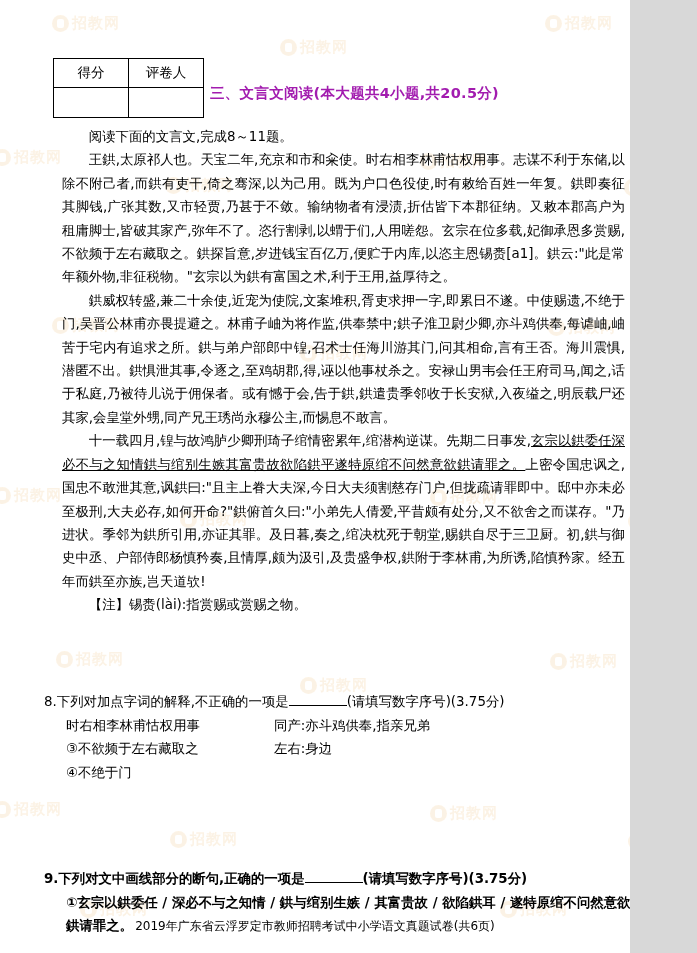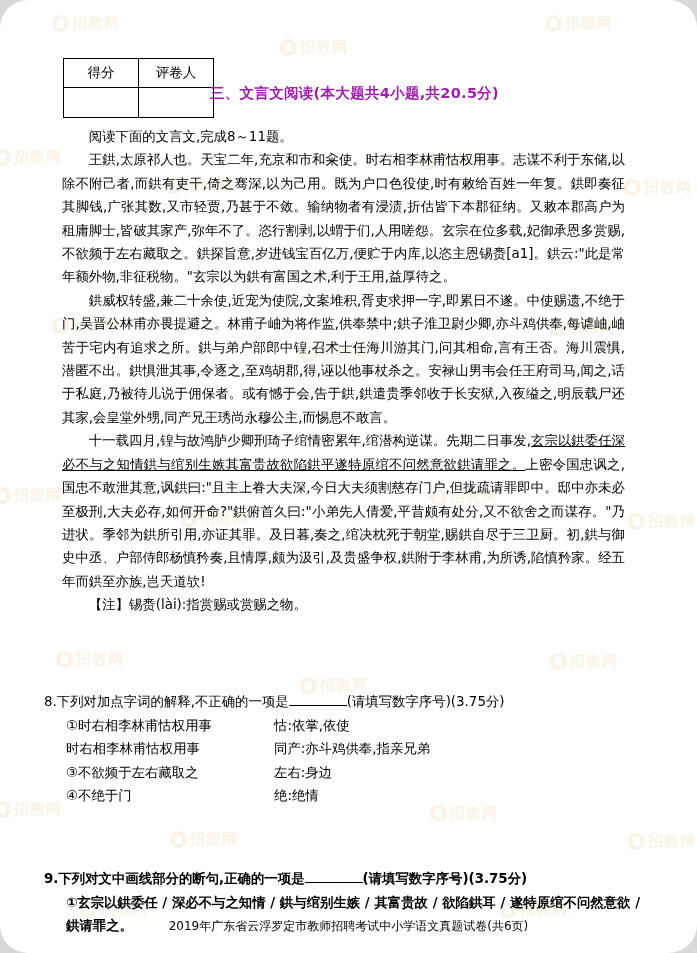--- a/index.html
+++ b/index.html
@@ -5,26 +5,25 @@
   html, body {
     margin: 0;
     padding: 0;
     background: #d8d8d8;
   }
   body {
     font-family: "DejaVu Sans", "Liberation Sans", sans-serif;
   }
   .page {
     position: relative;
-    width: 697px;
+    width: 630px;
     height: 953px;
     background: #ffffff;
     overflow: hidden;
     box-sizing: border-box;
-    border-radius: 28px;
   }
   
   .watermarks {
     position: absolute;
     inset: 0;
     pointer-events: none;
     z-index: 0;
   }
   .wm {
     position: absolute;
@@ -56,21 +55,21 @@
     background: #fff;
   }
   .content {
     position: relative;
     z-index: 2;
     padding: 0;
   }
   
   .score-table {
     position: absolute;
-    left: 63px;
+    left: 53px;
     top: 58px;
     border-collapse: collapse;
     font-size: 13.5px;
     font-family: Liberation Mono, monospace;
   }
   .score-table td {
     border: 1px solid #000;
     width: 72px;
     height: 26px;
     text-align: center;
@@ -276,34 +275,29 @@
       <p>阅读下面的文言文,完成8～11题。</p>
       <p>王鉷,太原祁人也。天宝二年,充京和市和籴使。时右相李林甫怙权用事。志谋不利于东储,以除不附己者,而鉷有吏干,倚之骞深,以为己用。既为户口色役使,时有敕给百姓一年复。鉷即奏征其脚钱,广张其数,又市轻贾,乃甚于不敛。输纳物者有浸渍,折估皆下本郡征纳。又敕本郡高户为租庸脚士,皆破其家产,弥年不了。恣行割剥,以蝟于们,人用嗟怨。玄宗在位多载,妃御承恩多赏赐,不欲频于左右藏取之。鉷探旨意,岁进钱宝百亿万,便贮于内库,以恣主恩锡赉[a1]。鉷云:"此是常年额外物,非征税物。"玄宗以为鉷有富国之术,利于王用,益厚待之。</p>
       <p>鉷威权转盛,兼二十余使,近宠为使院,文案堆积,胥吏求押一字,即累日不遂。中使赐遗,不绝于门,吴晋公林甫亦畏提避之。林甫子岫为将作监,供奉禁中;鉷子淮卫尉少卿,亦斗鸡供奉,每谑岫,岫苦于宅内有追求之所。鉷与弟户部郎中锽,召术士任海川游其门,问其相命,言有王否。海川震惧,潜匿不出。鉷惧泄其事,令逐之,至鸡胡郡,得,诬以他事杖杀之。安禄山男韦会任王府司马,闻之,话于私庭,乃被待儿说于佣保者。或有憾于会,告于鉷,鉷遣贵季邻收于长安狱,入夜缢之,明辰载尸还其家,会皇堂外甥,同产兄王琇尚永穆公主,而惕息不敢言。</p>
       <p>十一载四月,锽与故鸿胪少卿刑琦子绾情密累年,绾潜构逆谋。先期二日事发,<span class="underline-seg">玄宗以鉷委任深必不与之知情鉷与绾别生嫉其富贵故欲陷鉷平遂特原绾不问然意欲鉷请罪之。</span>上密令国忠讽之,国忠不敢泄其意,讽鉷曰:"且主上眷大夫深,今日大夫须割慈存门户,但拢疏请罪即中。邸中亦未必至极刑,大夫必存,如何开命?"鉷俯首久曰:"小弟先人倩爱,平昔颇有处分,又不欲舍之而谋存。"乃进状。季邻为鉷所引用,亦证其罪。及日暮,奏之,绾决枕死于朝堂,赐鉷自尽于三卫厨。初,鉷与御史中丞、户部侍郎杨慎矜奏,且情厚,颇为汲引,及贵盛争权,鉷附于李林甫,为所诱,陷慎矜家。经五年而鉷至亦族,岂天道欤!</p>
       <p class="note">【注】锡赉(lài):指赏赐或赏赐之物。</p>
     </div>
 
     <div class="q-block" id="q8">
       <p class="q-stem"><span>8.</span><span>下列对加点字词的解释,不正确的一项是</span><span class="blank-line"></span><span>(请填写数字序号)(3.75分)</span></p>
       <div class="opt-row">
-        <span class="opt-left">①时右相李林甫怙权用事</span>
-        <span class="opt-right">怙:依掌,依使</span>
-      </div>
-      <div class="opt-row">
         <span class="opt-left">时右相李林甫怙权用事</span>
         <span class="opt-right">同产:亦斗鸡供奉,指亲兄弟</span>
       </div>
       <div class="opt-row">
         <span class="opt-left">③不欲频于左右藏取之</span>
         <span class="opt-right">左右:身边</span>
       </div>
       <div class="opt-row">
         <span class="opt-left">④不绝于门</span>
-        <span class="opt-right">绝:绝情</span>
       </div>
     </div>
 
     <div class="q-block" id="q9">
       <p class="q-stem"><span>9.</span><span>下列对文中画线部分的断句,正确的一项是</span><span class="blank-line"></span><span>(请填写数字序号)(3.75分)</span></p>
       <div class="opt-wrap">
         <span>①玄宗以鉷委任 / 深必不与之知情 / 鉷与绾别生嫉 / 其富贵故 / 欲陷鉷耳 / 遂特原绾不问然意欲 / 鉷请罪之。</span>
       </div>
     </div>
 

